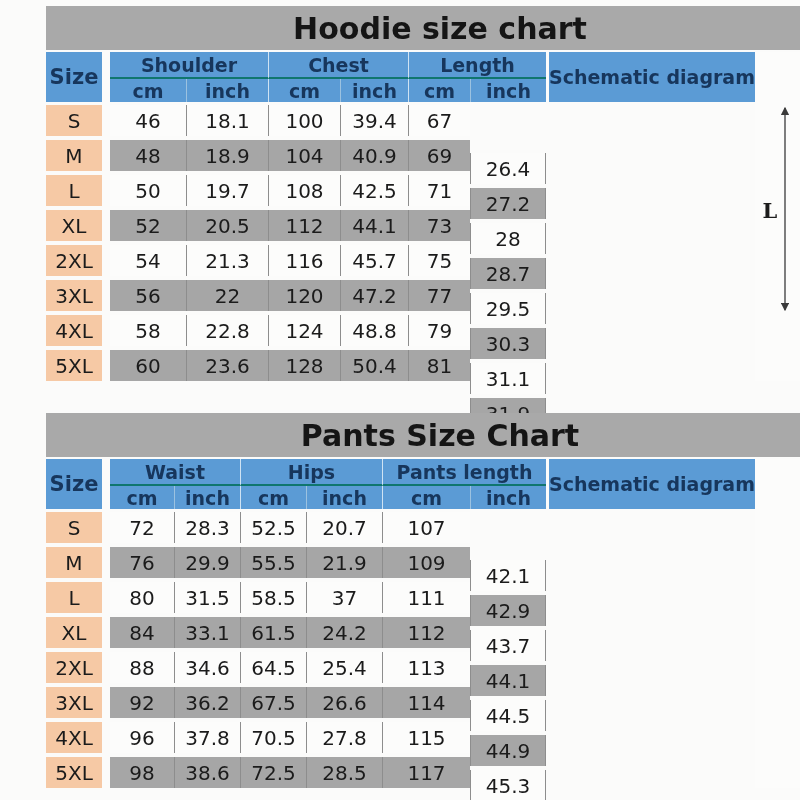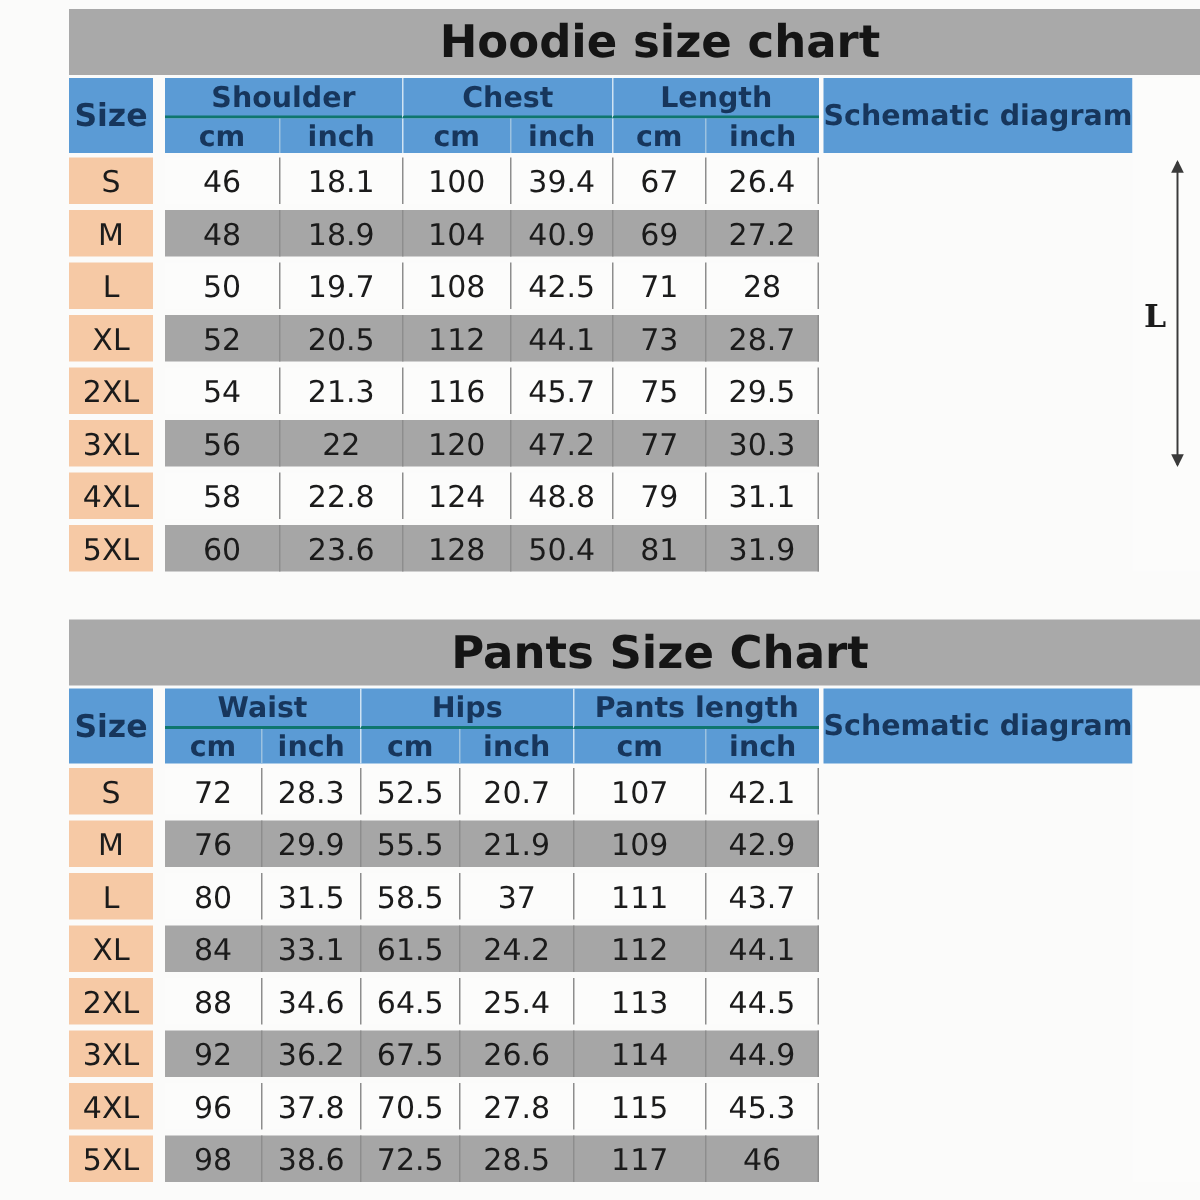--- a/index.html
+++ b/index.html
@@ -59,21 +59,21 @@
   .cell{
     display:flex;align-items:center;justify-content:center;
     font-size:20px;color:#1b1b1b;height:31px;
   }
   .size-cell{background:#f6c9a5;}
   .gap-cell{background:transparent;}
   .val-cell.white{background:#fcfcfb;}
   .val-cell.gray{background:#a6a6a6;}
   .val-cell{border-left:1px solid #8d8d8d;}
   .val-cell.first{border-left:none;}
-  .val-cell.last{border-right:1px solid #8d8d8d;}
+  .val-cell.last{border-right:1px solid #8d8d8d;margin-top:48px;}
 
   
   .schematic{flex:1;margin-left:3px;display:flex;flex-direction:row;}
   .schematic-head{
     height:50px;background:#5b9bd5;color:#17365c;
     display:flex;align-items:center;justify-content:center;
     font-size:19px;font-weight:bold;flex:0 0 auto;
   }
   .schematic-body{background:#fcfcfb;flex:1;position:relative;overflow:hidden;}
   .schematic-body svg{display:block;}

